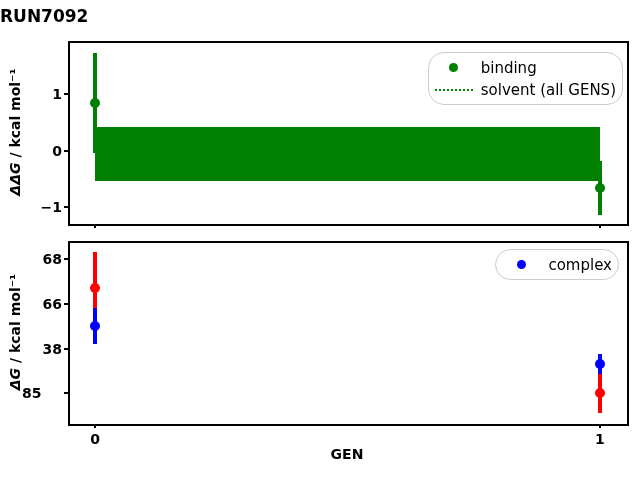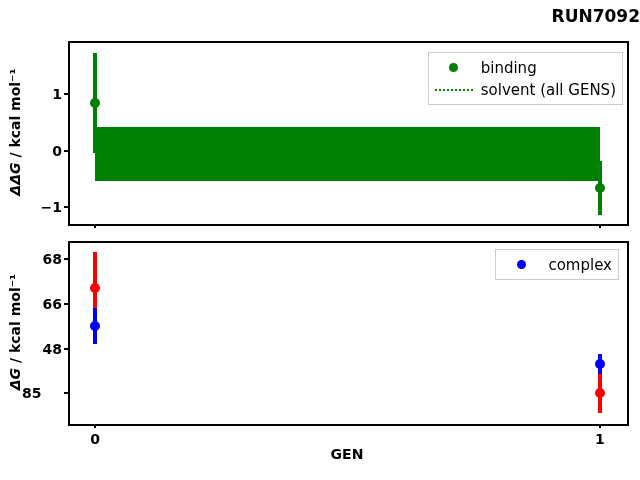--- a/index.html
+++ b/index.html
@@ -2,38 +2,38 @@
 <html><head>
 <meta charset="utf-8">
 <style>
   * { margin:0; padding:0; box-sizing:content-box; }
   html,body { background:#ffffff; }
   .figure {
     position:relative; width:640px; height:480px; background:#ffffff;
     font-family:"DejaVu Sans", sans-serif; overflow:hidden; color:#000;
   }
   .fig-title {
-    position:absolute; left:0; top:6px; width:640px; text-align:right;
+    position:absolute; left:0; top:6px; width:640px; text-align:left;
     font-size:17px; font-weight:bold;
   }
   .ticklabel {
     position:absolute; font-size:14px; font-weight:bold; line-height:18px; color:#000;
     white-space:nowrap;
   }
   .ylabel {
     position:absolute; font-size:14px; font-weight:bold; white-space:nowrap;
     transform:translate(-50%,-50%) rotate(-90deg); transform-origin:center center;
   }
   .ylabel .sym { font-style:italic; }
   .xlabel {
     position:absolute; font-size:14px; font-weight:bold;
     transform:translateX(-50%); white-space:nowrap;
   }
   .legend {
-    position:absolute; background:#ffffff; border:1px solid #cccccc; border-radius:0;
+    position:absolute; background:#ffffff; border:1px solid #cccccc; border-radius:16px;
     padding:5px 6px; display:flex; flex-direction:column; gap:3px; z-index:5;
   }
   .legend-row { display:flex; align-items:center; height:19px; }
   .legend-swatch-area { width:38px; display:flex; align-items:center; justify-content:center; flex:none; }
   .swatch-dot { width:9px; height:9px; border-radius:50%; background:#888; }
   .swatch-line { width:38px; height:0; border-top:2.5px dotted #888; }
   .legend-label { font-size:15px; margin-left:8px; white-space:nowrap; }
 </style>
 </head>
 <body>
@@ -83,21 +83,21 @@
     <div style="position: absolute; left: 598.773px; top: 224px; width: 2px; height: 4px; background: rgb(0, 0, 0);"></div>
     <div style="position: absolute; left: 95.2273px; top: 126.835px; width: 504.545px; height: 53.8133px; background: rgb(0, 128, 0);"></div>
     <div style="position: absolute; left: 93.2273px; top: 53.1962px; width: 4px; height: 99.6962px; background: rgb(0, 128, 0);"></div>
     <div style="position: absolute; left: 90.2273px; top: 98.0443px; width: 10px; height: 10px; border-radius: 50%; background: rgb(0, 128, 0);"></div>
     <div style="position: absolute; left: 597.773px; top: 161.389px; width: 4px; height: 53.2468px; background: rgb(0, 128, 0);"></div>
     <div style="position: absolute; left: 594.773px; top: 183.013px; width: 10px; height: 10px; border-radius: 50%; background: rgb(0, 128, 0);"></div>
     <div style="position: absolute; left: 68px; top: 241px; width: 557px; height: 181px; border: 2px solid rgb(0, 0, 0); background: transparent;"></div>
     <div style="position: absolute; left: 64px; top: 392.36px; width: 4px; height: 2px; background: rgb(0, 0, 0);"></div>
     <div class="ticklabel" style="position: absolute; left: 22px; top: 384.36px; width: 40px; ">85</div>
     <div style="position: absolute; left: 64px; top: 347.61px; width: 4px; height: 2px; background: rgb(0, 0, 0);"></div>
-    <div class="ticklabel" style="position: absolute; left: 22px; top: 339.61px; width: 40px; text-align: right;">48</div>
+    <div class="ticklabel" style="position: absolute; left: 22px; top: 339.61px; width: 40px; text-align: right;">38</div>
     <div style="position: absolute; left: 64px; top: 302.86px; width: 4px; height: 2px; background: rgb(0, 0, 0);"></div>
     <div class="ticklabel" style="position: absolute; left: 22px; top: 294.86px; width: 40px; text-align: right;">66</div>
     <div style="position: absolute; left: 64px; top: 258.11px; width: 4px; height: 2px; background: rgb(0, 0, 0);"></div>
     <div class="ticklabel" style="position: absolute; left: 22px; top: 250.11px; width: 40px; text-align: right;">68</div>
     <div style="position: absolute; left: 94.2273px; top: 424px; width: 2px; height: 4px; background: rgb(0, 0, 0);"></div>
     <div class="ticklabel" style="position: absolute; left: 80.2273px; top: 430px; width: 30px; text-align: center;">0</div>
     <div style="position: absolute; left: 598.773px; top: 424px; width: 2px; height: 4px; background: rgb(0, 0, 0);"></div>
     <div class="ticklabel" style="position: absolute; left: 584.773px; top: 430px; width: 30px; text-align: center;">1</div>
     <div style="position: absolute; left: 93.2273px; top: 252.397px; width: 4px; height: 70.705px; background: rgb(255, 0, 0);"></div>
     <div style="position: absolute; left: 90.2273px; top: 282.75px; width: 10px; height: 10px; border-radius: 50%; background: rgb(255, 0, 0);"></div>

